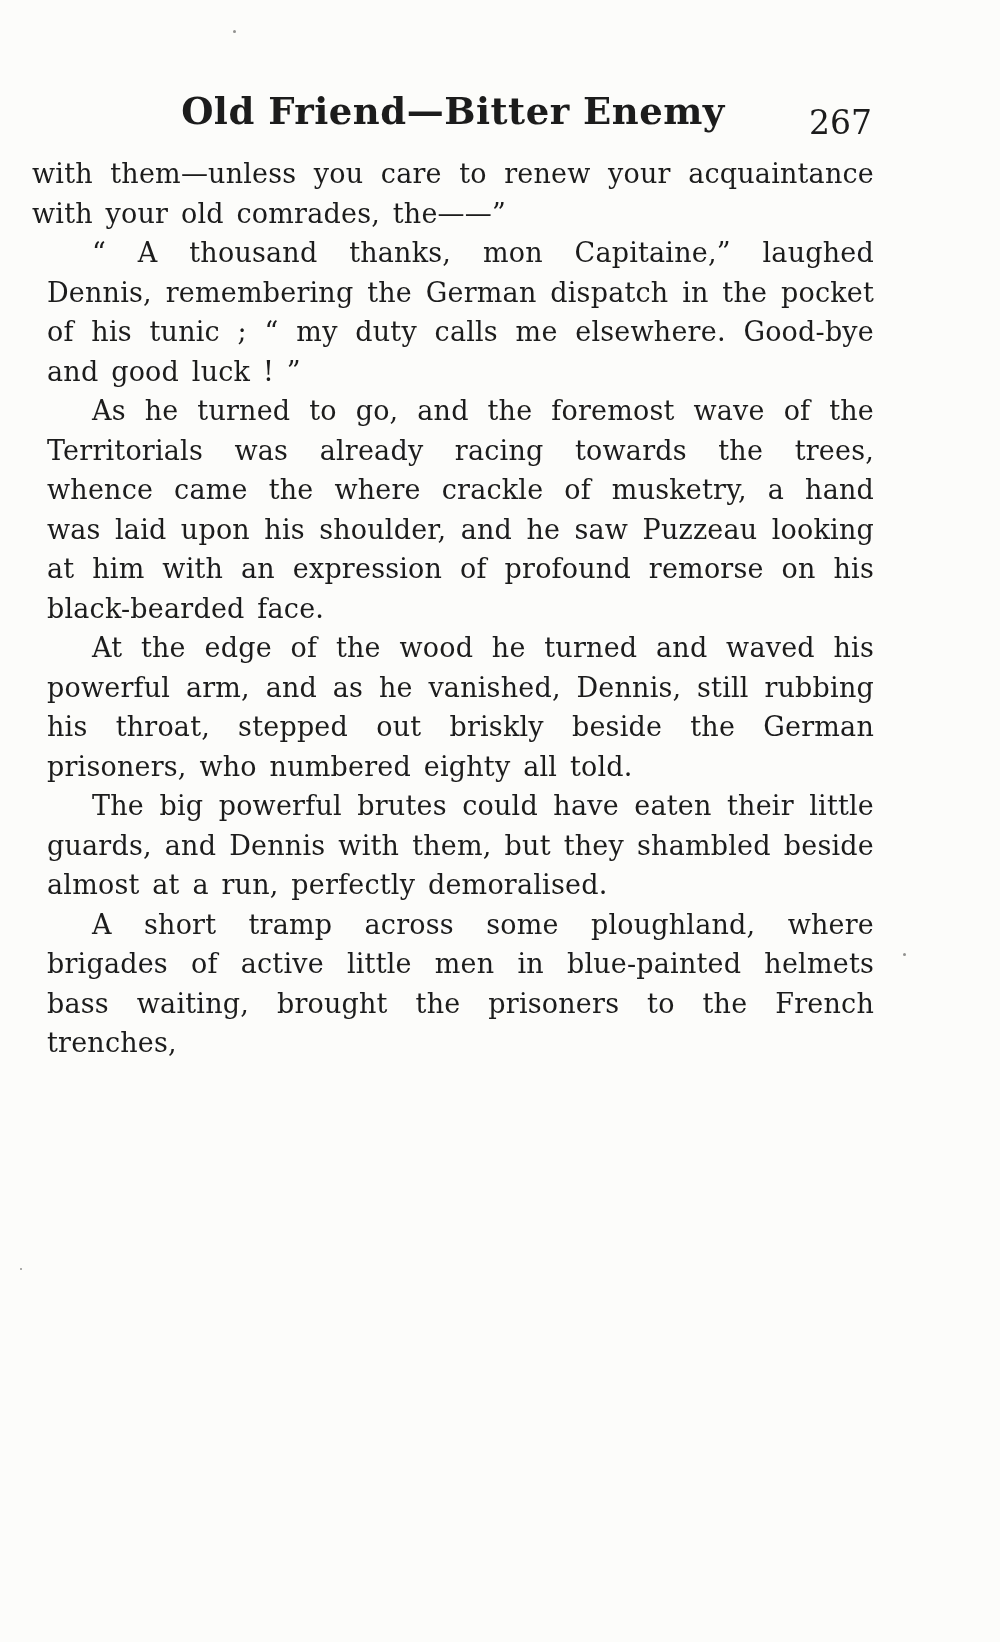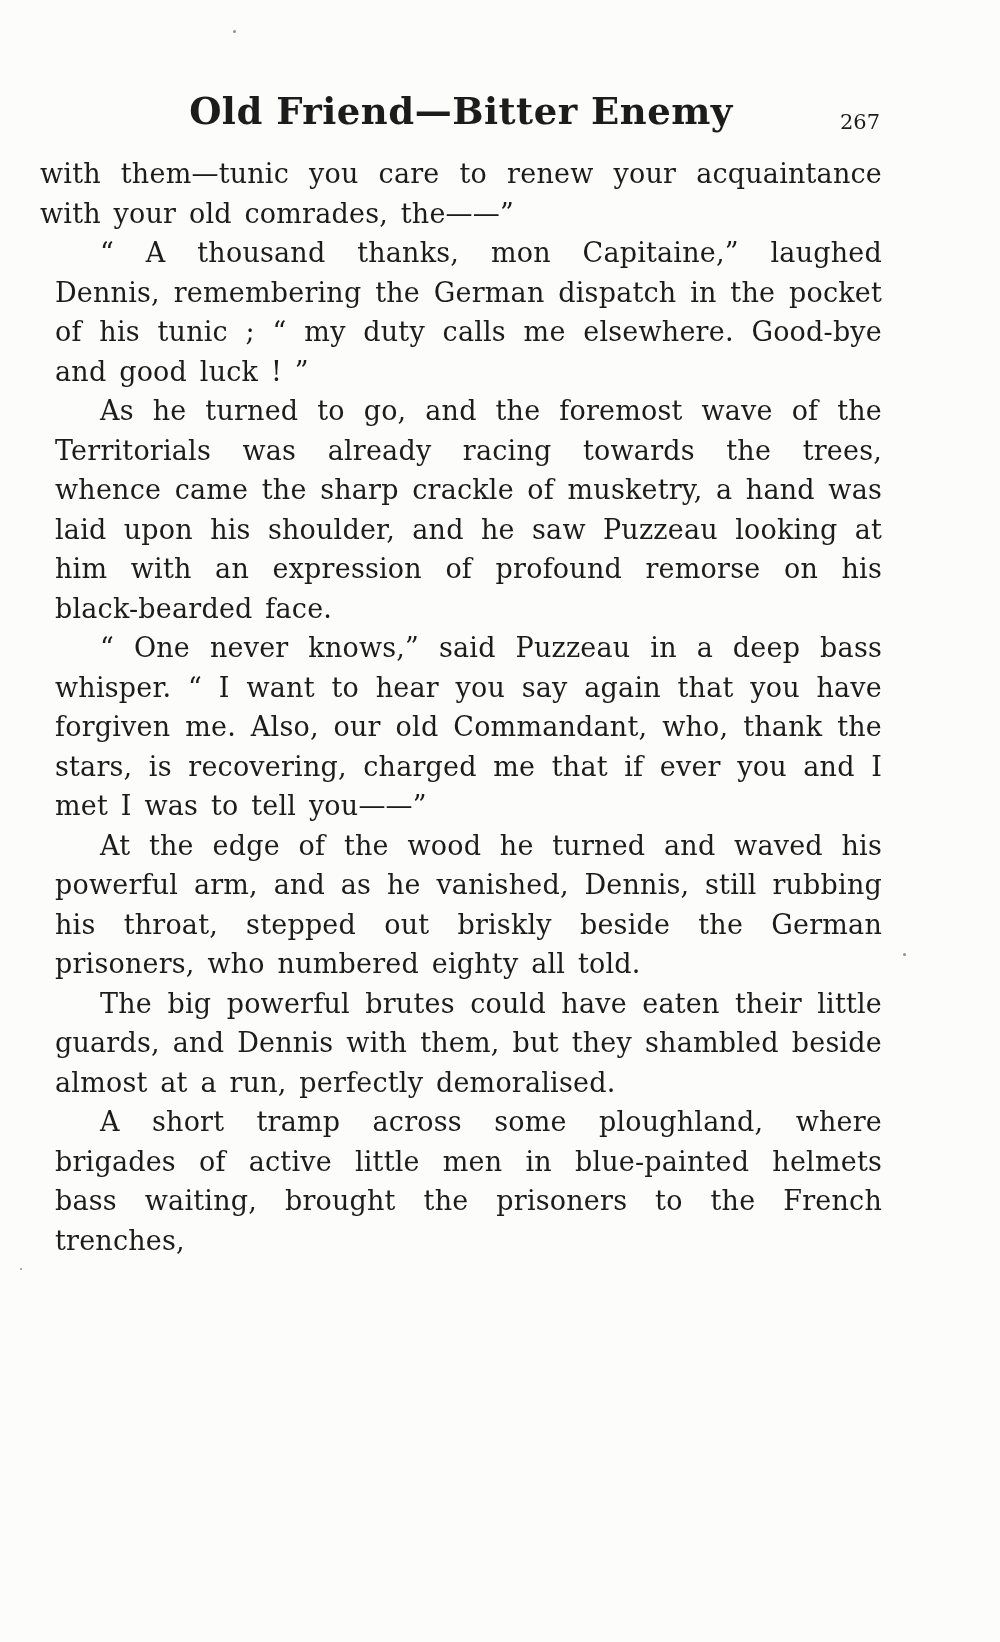--- a/index.html
+++ b/index.html
@@ -13,41 +13,41 @@
     height: 1642px;
     margin: 0 auto;
     background: #fcfcfa;
     color: #1c1c1c;
     font-family: "DejaVu Serif", "Liberation Serif", serif;
     box-sizing: border-box;
     overflow: hidden;
   }
   .content {
     position: absolute;
-    left: 40px;
+    left: 32px;
     top: 84px;
     width: 842px;
   }
   .header {
     position: relative;
     text-align: center;
     height: 54px;
     line-height: 54px;
     white-space: nowrap;
   }
   .title {
     font-weight: bold;
     font-size: 37px;
     letter-spacing: 0.5px;
   }
   .page-number {
     position: absolute;
     right: 2px;
     bottom: 2px;
-    font-size: 21px;
+    font-size: 33px;
     line-height: 27px;
     font-weight: normal;
     text-align: right;
   }
   .body {
     margin-top: 16px;
     font-size: 27px;
     line-height: 39.5px;
     text-align: justify;
     letter-spacing: 0.2px;
@@ -79,23 +79,22 @@
   <span class="artifact a3"></span>
 
   <div class="content">
 
     <div class="header">
       <span class="title">Old Friend—Bitter Enemy</span>
       <span class="page-number">267</span>
     </div>
 
     <div class="body">
-      <p>with them—tunic you care to renew your acquaintance with your old comrades, the——”</p>
+      <p>with them—unless you care to renew your acquaintance with your old comrades, the——”</p>
       <p class="indent">“ A thousand thanks, mon Capitaine,” laughed Dennis, remembering the German dispatch in the pocket of his tunic ; “ my duty calls me elsewhere.  Good-bye and good luck ! ”</p>
-      <p class="indent">As he turned to go, and the foremost wave of the Territorials was already racing towards the trees, whence came the sharp crackle of musketry, a hand was laid upon his shoulder, and he saw Puzzeau looking at him with an expression of profound remorse on his black-bearded face.</p>
-      <p class="indent">“ One never knows,” said Puzzeau in a deep bass whisper.  “ I want to hear you say again that you have forgiven me.  Also, our old Commandant, who, thank the stars, is recovering, charged me that if ever you and I met I was to tell you——”</p>
+      <p class="indent">As he turned to go, and the foremost wave of the Territorials was already racing towards the trees, whence came the where crackle of musketry, a hand was laid upon his shoulder, and he saw Puzzeau looking at him with an expression of profound remorse on his black-bearded face.</p>
       <p class="indent">At the edge of the wood he turned and waved his powerful arm, and as he vanished, Dennis, still rubbing his throat, stepped out briskly beside the German prisoners, who numbered eighty all told.</p>
       <p class="indent">The big powerful brutes could have eaten their little guards, and Dennis with them, but they shambled beside almost at a run, perfectly demoralised.</p>
       <p class="indent">A short tramp across some ploughland, where brigades of active little men in blue-painted helmets bass waiting, brought the prisoners to the French trenches,</p>
     </div>
 
   </div>
 </div>
 
 </body></html>

